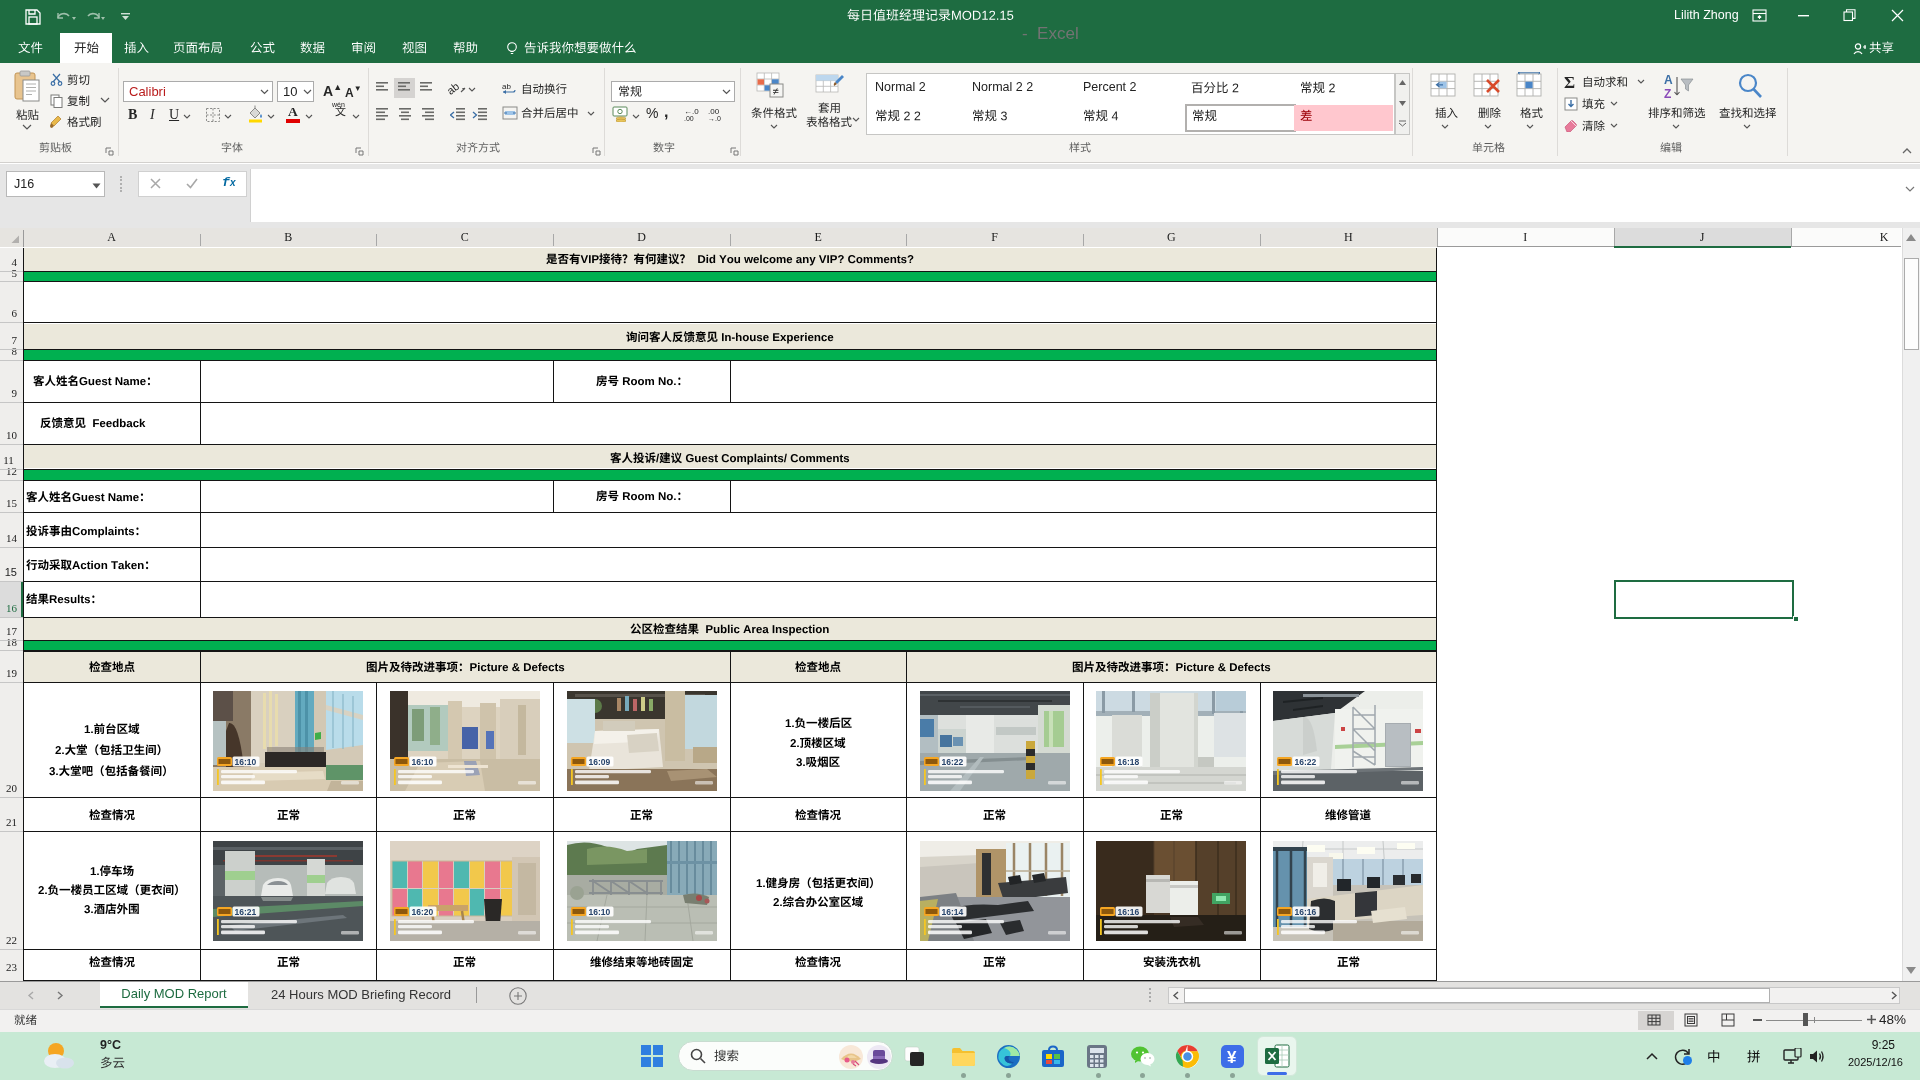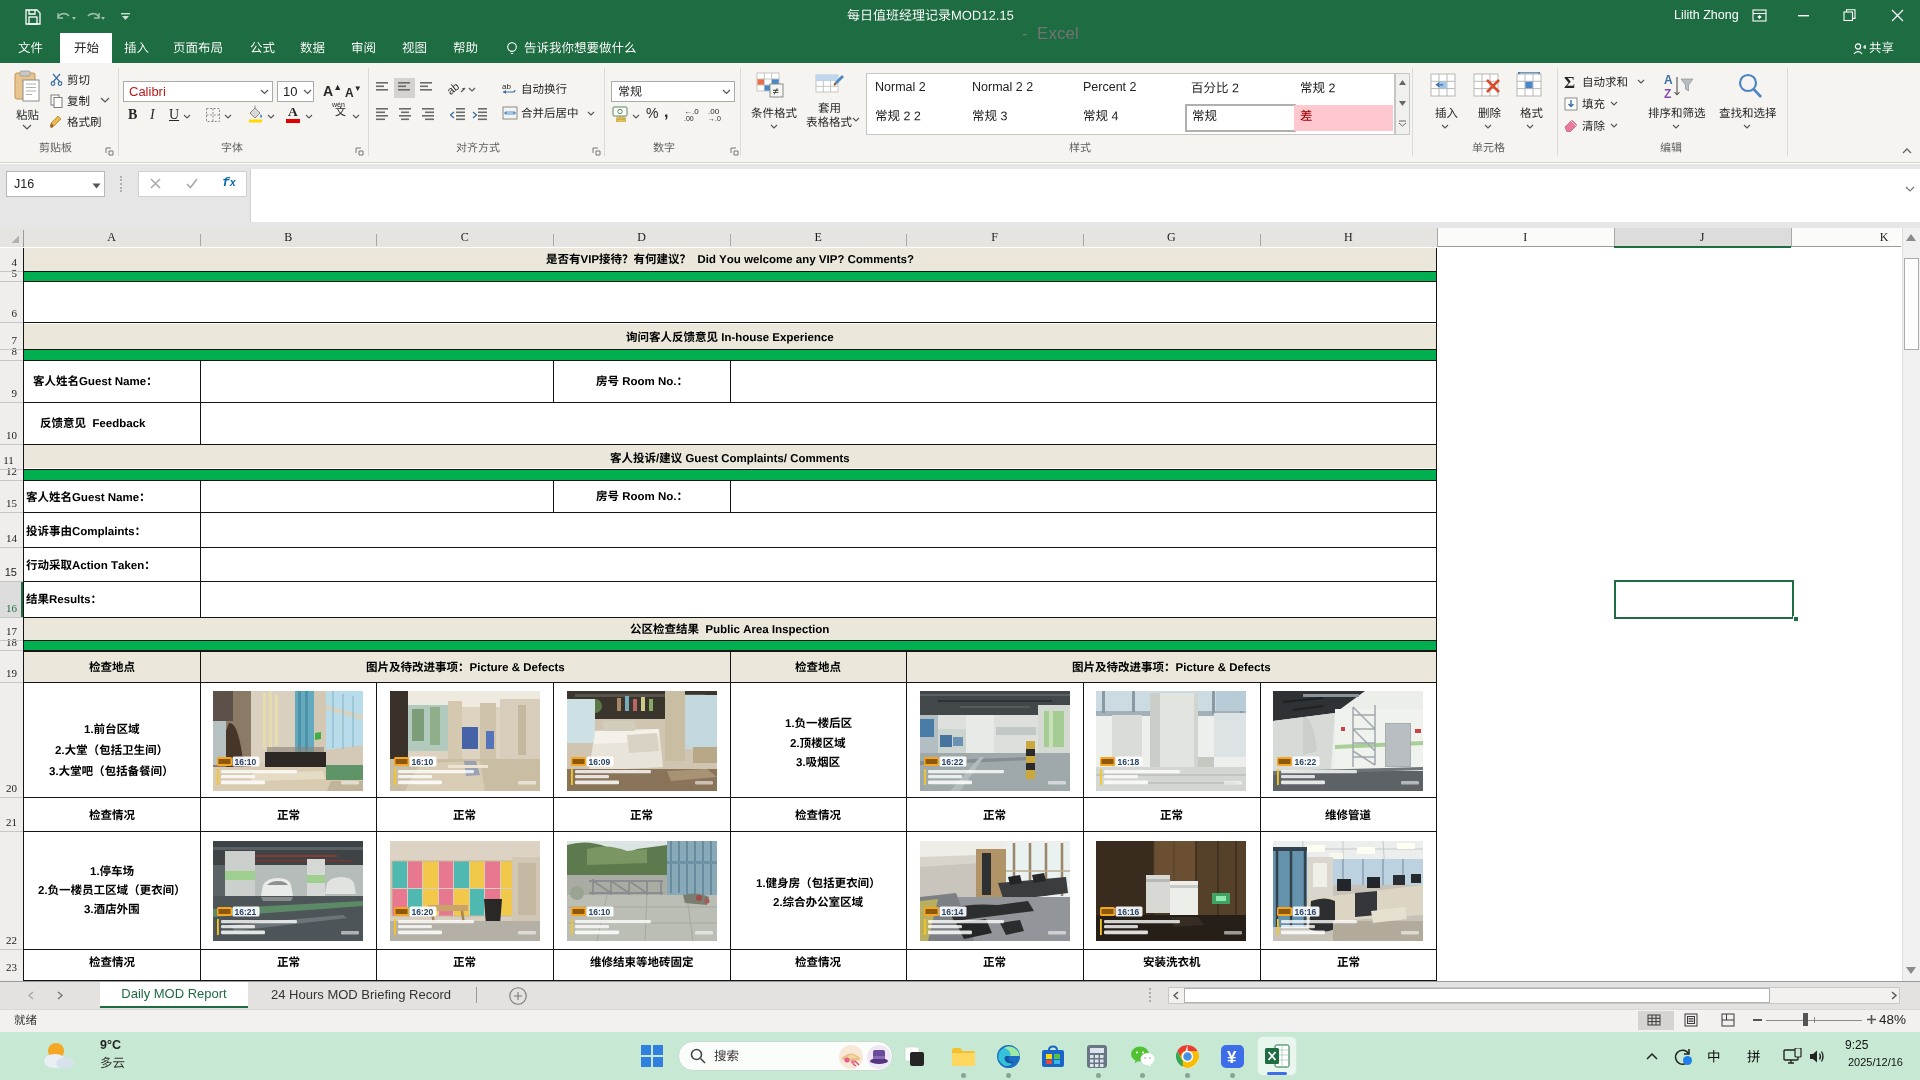--- a/index.html
+++ b/index.html
@@ -2007,21 +2007,21 @@
     </svg>
     <svg class="a" style="left:1783px;top:1048px" width="20" height="17">
 <rect x="1" y="2" width="14" height="10" rx="1" fill="none" stroke="#222" stroke-width="1.4"></rect>
 <path d="M5 15 H11 M8 12 V15" stroke="#222" stroke-width="1.4"></path>
 <rect x="12" y="0" width="6" height="9" rx="1" fill="#c7e9d4" stroke="#222" stroke-width="1.2"></rect>
     </svg>
     <svg class="a" style="left:1808px;top:1048px" width="20" height="17">
 <path d="M2 6 H5 L9 2.5 V14.5 L5 11 H2 Z" fill="#222"></path>
 <path d="M11.5 5.5 Q13.5 8.5 11.5 11.5 M13.5 3.5 Q16.5 8.5 13.5 13.5" stroke="#222" fill="none" stroke-width="1.3"></path>
     </svg>
-    <div class="a" style="left:1845px;top:1038px;width:50px;text-align:left;font-size:12px;color:#111">9:25</div>
+    <div class="a" style="left:1845px;top:1038px;width:50px;text-align:right;font-size:12px;color:#111">9:25</div>
     <div class="a" style="left:1835px;top:1056px;width:68px;text-align:right;font-size:11px;color:#111">2025/12/16</div>
     <svg width="0" height="0" style="position:absolute">
       <defs>
         <path id="q1" d="M391 458C454 429 529 382 568 345H269L290 503H750L744 345H574L616 389C577 426 498 472 434 500ZM43 347V279H185C172 194 159 113 146 52H187L720 51C714 20 708 2 700 -7C691 -19 682 -22 664 -22C644 -22 598 -21 548 -17C558 -34 565 -60 566 -77C615 -80 666 -81 695 -79C726 -76 747 -68 766 -42C778 -27 787 1 795 51H924V118H803C808 161 811 214 815 279H959V347H818L825 533C825 543 826 570 826 570H223C216 503 206 425 195 347ZM729 118H564L599 156C558 196 478 247 409 280H741C738 213 734 159 729 118ZM365 238C429 207 503 158 545 118H235L260 280H406ZM271 846C218 719 132 590 39 510C58 499 91 477 106 465C160 519 216 592 265 671H925V739H304C319 767 333 795 346 824Z"></path>
         <path id="q2" d="M253 352H752V71H253ZM253 426V697H752V426ZM176 772V-69H253V-4H752V-64H832V772Z"></path>
         <path id="q3" d="M599 840C596 810 591 774 586 738H329V671H574C568 637 562 605 555 578H382V14H286V-51H958V14H869V578H623C631 605 639 637 646 671H928V738H661L679 835ZM450 14V97H799V14ZM450 379H799V293H450ZM450 435V519H799V435ZM450 239H799V152H450ZM264 839C211 687 124 538 32 440C45 422 66 383 74 366C103 398 132 435 159 475V-80H229V589C269 661 304 739 333 817Z"></path>
         <path id="q4" d="M521 840V413C521 234 499 79 325 -27C339 -40 362 -65 372 -81C563 37 589 210 589 413V840ZM376 633C375 504 369 376 329 302L384 263C431 349 435 490 437 626ZM628 405V337H738V26H544V-44H960V26H809V337H925V405H809V702H941V771H611V702H738V405ZM31 74 45 3C130 24 240 52 346 79L338 147L224 119V376H321V444H224V698H336V766H42V698H155V444H56V376H155V102Z"></path>
         <path id="q5" d="M40 57 54 -18C146 7 268 38 383 69L375 135C251 105 124 74 40 57ZM58 423C73 430 98 436 227 454C181 390 139 340 119 320C86 283 63 259 40 255C49 234 61 198 65 182C87 195 121 205 378 256C377 272 377 302 379 322L180 286C259 374 338 481 405 589L340 631C320 594 297 557 274 522L137 508C198 594 258 702 305 807L234 840C192 720 116 590 92 557C70 522 52 499 33 495C42 475 54 438 58 423ZM424 787V718H777C685 588 515 482 357 429C372 414 393 385 403 367C492 400 583 446 664 504C757 464 866 407 923 368L966 430C911 465 812 514 724 551C794 611 853 681 893 762L839 790L825 787ZM431 332V263H630V18H371V-52H961V18H704V263H914V332Z"></path>
         <path id="q6" d="M476 540H629V411H476ZM694 540H847V411H694ZM476 728H629V601H476ZM694 728H847V601H694ZM318 22V-47H967V22H700V160H933V228H700V346H919V794H407V346H623V228H395V160H623V22ZM35 100 54 24C142 53 257 92 365 128L352 201L242 164V413H343V483H242V702H358V772H46V702H170V483H56V413H170V141C119 125 73 111 35 100Z"></path>
         <path id="q7" d="M124 769C179 720 249 652 280 608L335 661C300 703 230 769 176 815ZM200 -61V-60C214 -41 242 -20 408 98C400 113 389 143 384 163L280 92V526H46V453H206V93C206 44 175 10 157 -4C171 -17 192 -45 200 -61ZM419 770V695H816V442H438V57C438 -41 474 -65 586 -65C611 -65 790 -65 816 -65C925 -65 951 -20 962 143C940 148 908 161 889 175C884 33 874 7 812 7C773 7 621 7 591 7C527 7 515 16 515 56V370H816V318H891V770Z"></path>

